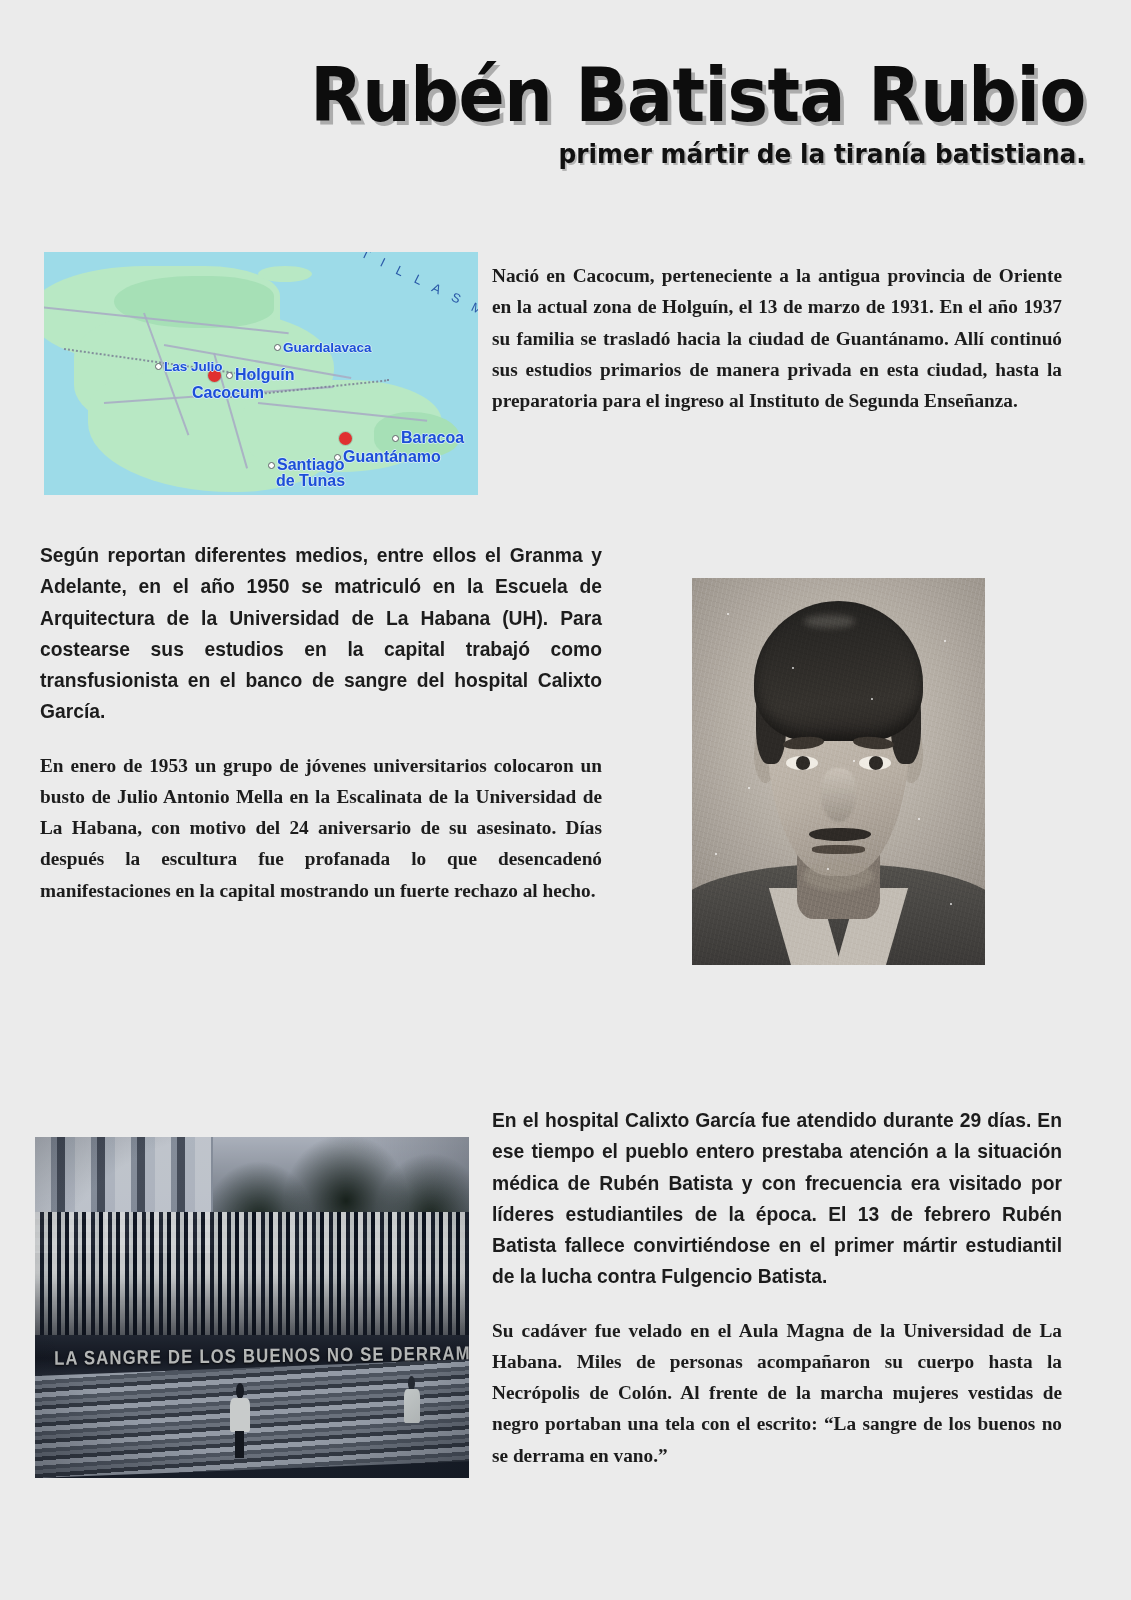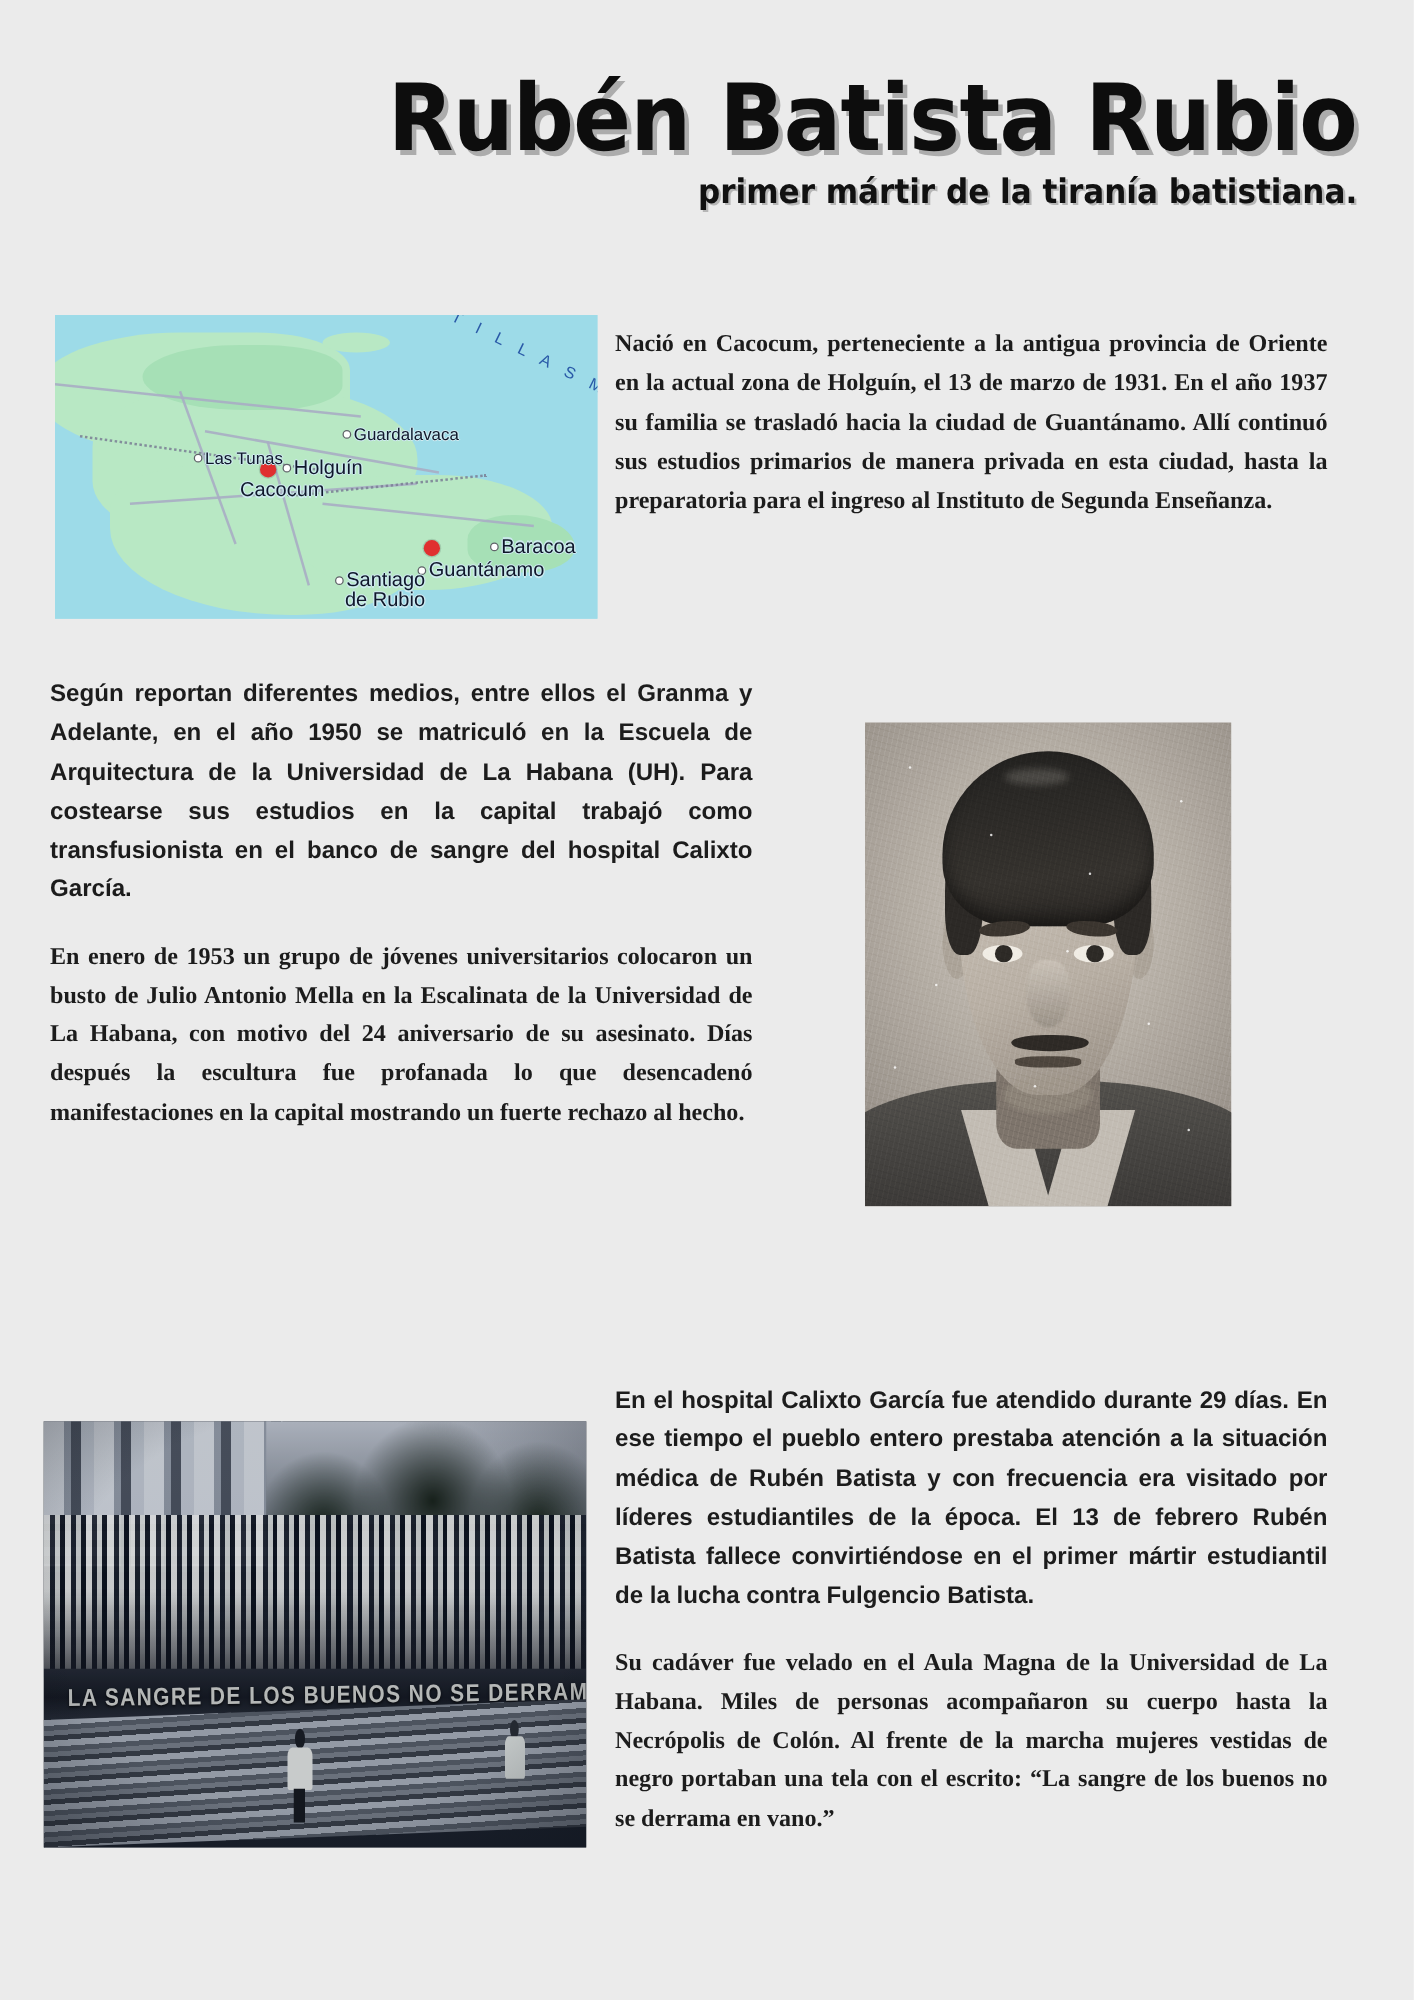--- a/index.html
+++ b/index.html
@@ -79,23 +79,23 @@
     top: 8px;
     width: 570px;
   }
 
   
   .map-canvas { position: absolute; inset: 0; }
   .map-label {
     position: absolute;
     font-family: "Liberation Sans", sans-serif;
     font-size: 13.5px;
-    color: #0f172a;
+    color: #1d4ed8;
     white-space: nowrap;
-    font-weight: normal;
+    font-weight: bold;
     text-shadow:
       1px 0 0 #cfeaf1, -1px 0 0 #cfeaf1,
       0 1px 0 #cfeaf1, 0 -1px 0 #cfeaf1;
   }
   .map-label.big { font-size: 16px; }
   .map-dot-o {
     display: inline-block;
     width: 5px; height: 5px;
     border: 1.3px solid #5f6368;
     border-radius: 50%;
@@ -447,39 +447,39 @@
 
       <div class="sea-label" style="left:268px; top:18px; transform:rotate(26deg);">A N T I L L A S   M A</div>
 
       <div class="map-marker" style="left:164px; top:117px;"></div>
       <div class="map-marker" style="left:295px; top:180px;"></div>
 
       <div class="map-label" style="left:230px; top:88px;">
         <span class="map-dot-o"></span><span>Guardalavaca</span>
       </div>
       <div class="map-label" style="left:111px; top:107px;">
-        <span class="map-dot-o"></span><span>Las Tunas</span>
+        <span class="map-dot-o"></span><span>Las Julio</span>
       </div>
       <div class="map-label big" style="left:182px; top:114px;">
         <span class="map-dot-o"></span><span>Holguín</span>
       </div>
       <div class="map-label big" style="left:148px; top:132px;">
         <span>Cacocum</span>
       </div>
       <div class="map-label big" style="left:348px; top:177px;">
         <span class="map-dot-o"></span><span>Baracoa</span>
       </div>
       <div class="map-label big" style="left:290px; top:196px;">
         <span class="map-dot-o"></span><span>Guantánamo</span>
       </div>
       <div class="map-label big" style="left:224px; top:204px;">
         <span class="map-dot-o"></span><span>Santiago</span>
       </div>
       <div class="map-label big" style="left:232px; top:220px;">
-        <span>de Rubio</span>
+        <span>de Tunas</span>
       </div>
     </div>
   </figure>
 
   <div class="intro-text">
     <p class="para">Nació en Cacocum, perteneciente a la antigua provincia de Oriente en la actual zona de Holguín, el 13 de marzo de 1931. En el año 1937 su familia se trasladó hacia la ciudad de Guantánamo. Allí continuó sus estudios primarios de manera privada en esta ciudad, hasta la preparatoria para el ingreso al Instituto de Segunda Enseñanza.</p>
   </div>
 </div>
 
 <div class="sec2">

